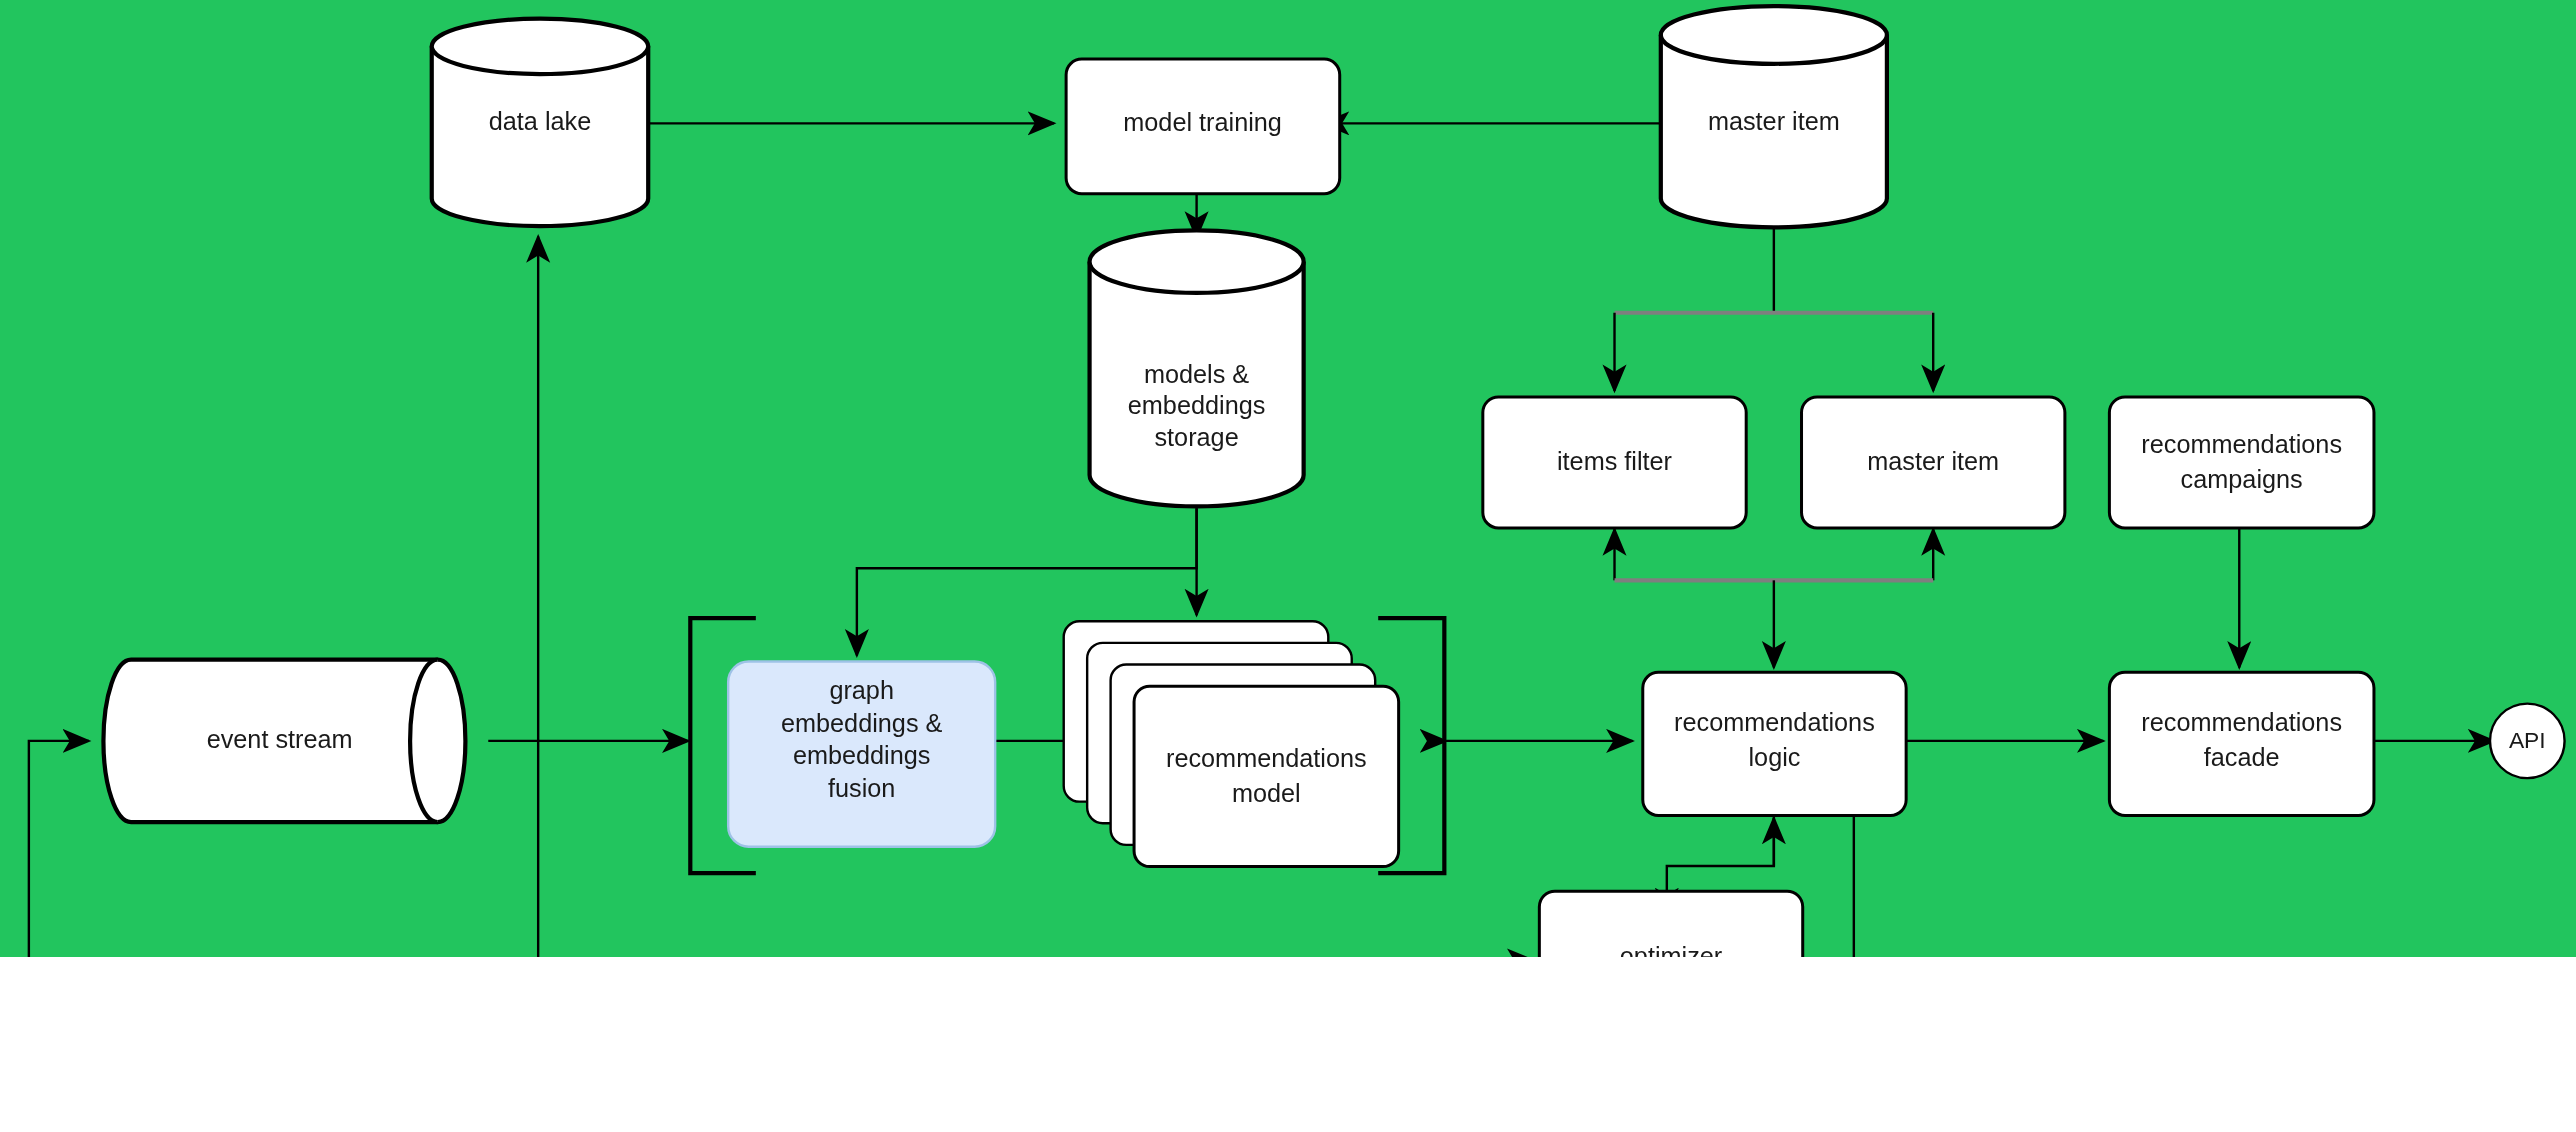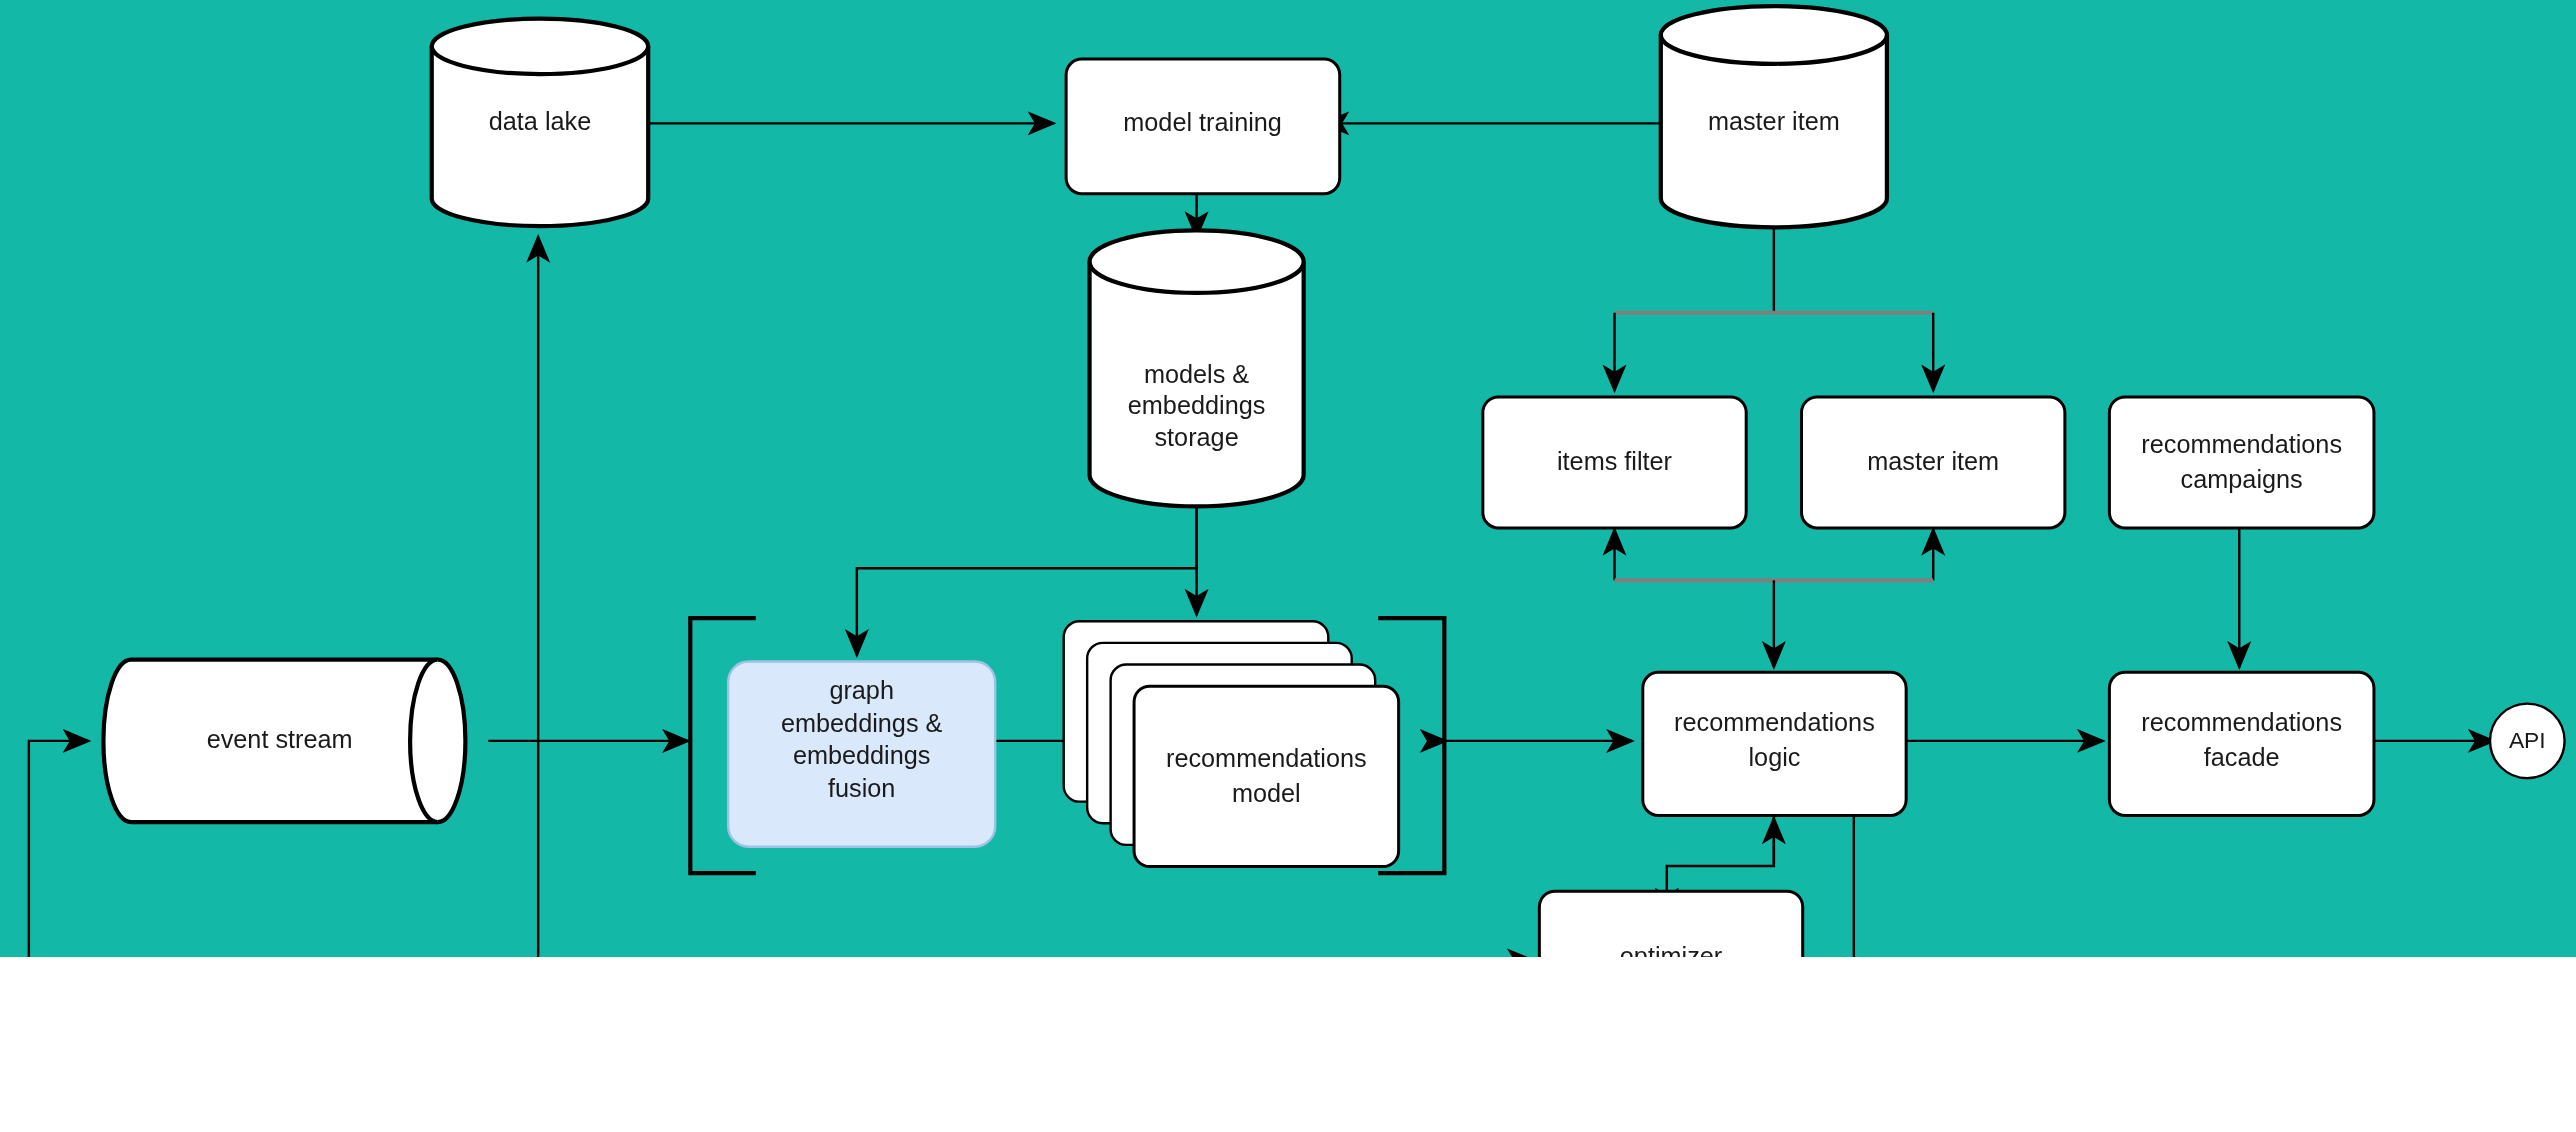--- a/index.html
+++ b/index.html
@@ -1,17 +1,17 @@
 <!DOCTYPE html>
 <html style="font-size:9.6px"><head>
 <meta charset="utf-8">
 <style>
   html,body{margin:0;padding:0;background:#ffffff;}
   body{font-family:"Liberation Sans", sans-serif;}
-  #stage{position:relative;width:2576px;height:957px;background:#14b8a6;overflow:hidden;}
+  #stage{position:relative;width:2576px;height:957px;background:#22c55e;overflow:hidden;}
   svg{position:absolute;top:0;left:0;width:2576px;height:1133px;}
   .nodeText{font-family:"Liberation Sans", sans-serif;font-size:42px;fill:#1a1a1a;text-anchor:middle;dominant-baseline:middle;}
   .shapeFill{fill:#ffffff;stroke:#000000;stroke-width:5;}
   .shapeFillThin{fill:#ffffff;stroke:#000000;stroke-width:4;}
   .cylBody{fill:#ffffff;stroke:#000000;stroke-width:7;}
   .hiBox{fill:#dae8fc;stroke:#9ec2e6;stroke-width:4;}
   .edge{stroke:#000000;stroke-width:4;fill:none;}
   .edgeGray{stroke:#7f7f7f;stroke-width:7;fill:none;}
   .bracket{stroke:#000000;stroke-width:7;fill:none;}
 </style>

